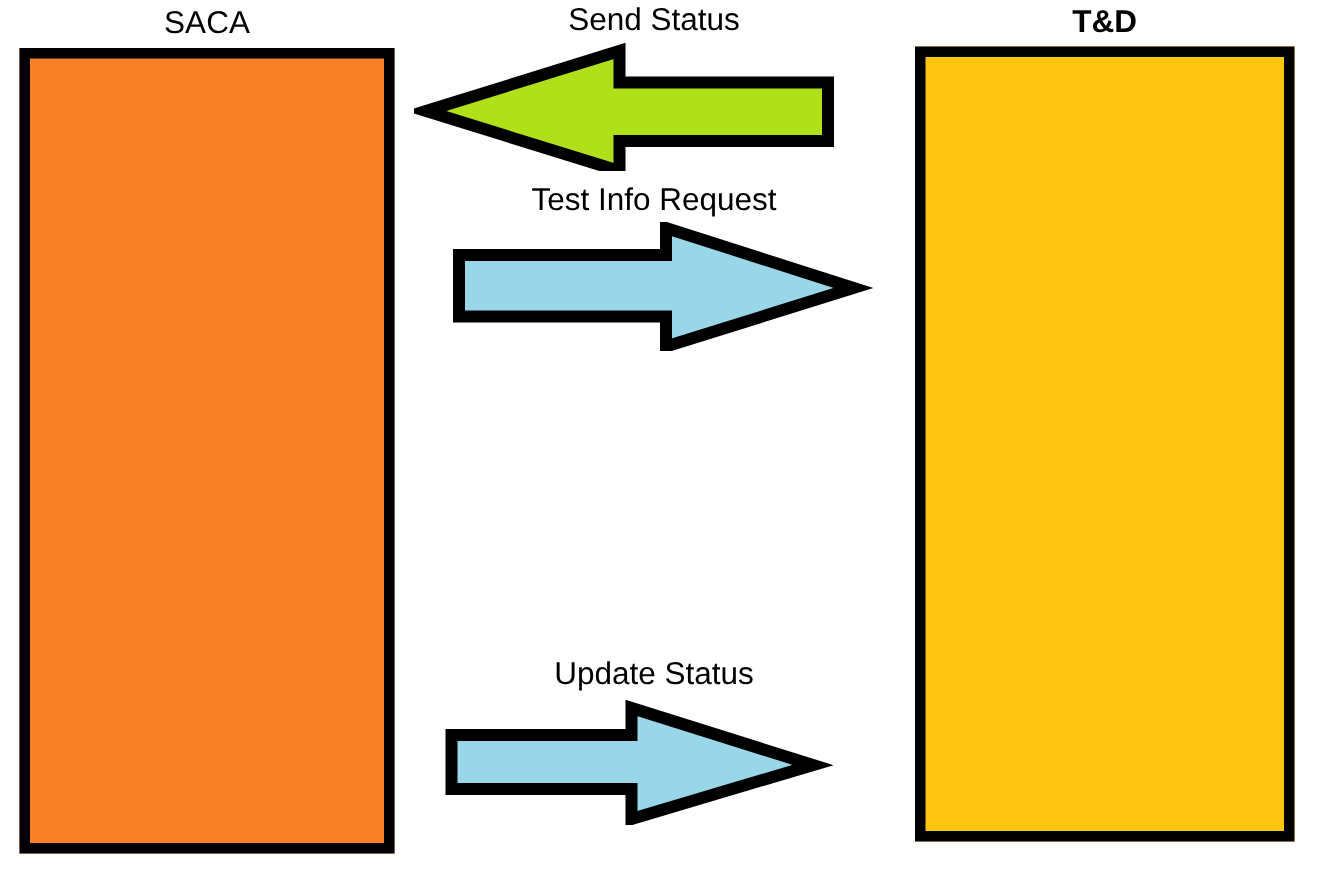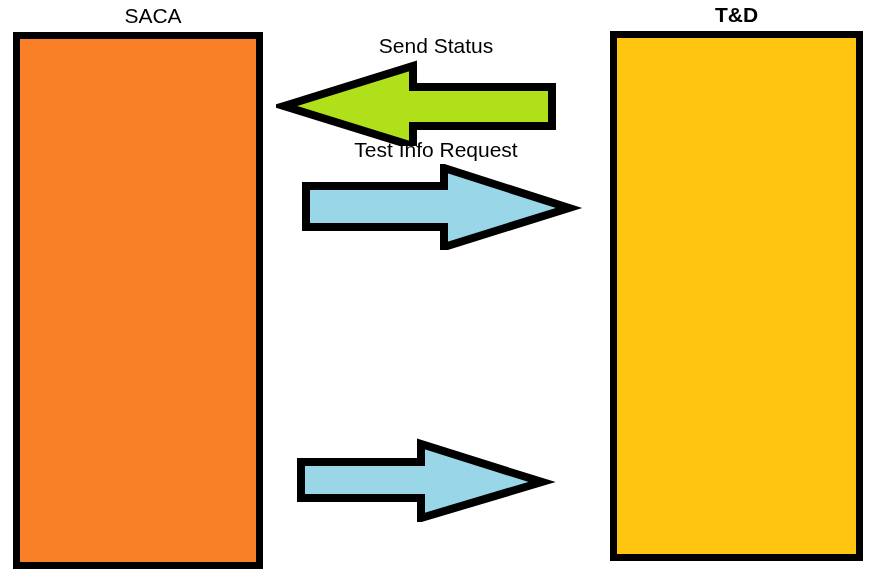--- a/index.html
+++ b/index.html
@@ -40,39 +40,39 @@
   
   .entity-title {
     position: absolute;
     font-size: 21px;
     color: #000000;
     text-align: center;
     line-height: 28px;
     white-space: nowrap;
   }
   #title-saca {
-    left: 28px;
+    left: 13px;
     top: 2px;
     width: 250px;
   }
   #title-td {
     left: 610px;
     top: 1px;
     width: 253px;
     font-weight: bold;
   }
 
   
   .message-row {
     position: absolute;
     left: 276px;
     width: 320px;
   }
-  #message-row-0 { top: 0px; margin-top: 32px;   }
-  #message-row-1 { top: 136px; }
+  #message-row-0 { top: 0px;   }
+  #message-row-1 { top: 120px; }
   #message-row-2 { top: 292px; }
   #message-row-3 { top: 436px; }
 
   .message-label {
     font-size: 21px;
     color: #000000;
     text-align: center;
     line-height: 28px;
     white-space: nowrap;
     width: 320px;
@@ -111,20 +111,21 @@
     <div class="message-label">Test Info Request</div>
     <div class="arrow-wrap">
       <svg width="320" height="86" viewBox="0 0 320 86" xmlns="http://www.w3.org/2000/svg">
         <polygon id="arrow-shape-1" points="30,22 168,22 168,4 293,44 168,83 168,63 30,63 30,22" stroke-width="8" stroke-linejoin="miter" fill="#98D6E8" stroke="#000000"></polygon>
       </svg>
     </div>
   </div>
 
 
   <div class="message-row" id="message-row-3">
+    <div class="message-label">Update Status</div>
     <div class="arrow-wrap">
       <svg width="320" height="86" viewBox="0 0 320 86" xmlns="http://www.w3.org/2000/svg">
         <polygon id="arrow-shape-3" points="25,26 145,26 145,8 266,46 145,82 145,62 25,62 25,26" stroke-width="8" stroke-linejoin="miter" fill="#98D6E8" stroke="#000000"></polygon>
       </svg>
     </div>
   </div>
 
 </div>
 
 </body></html>

